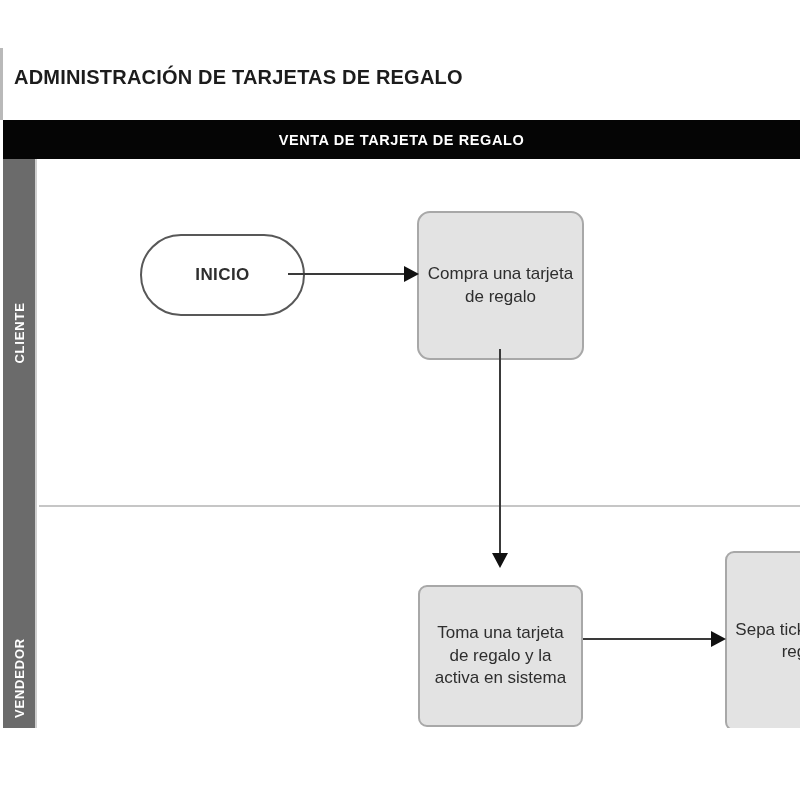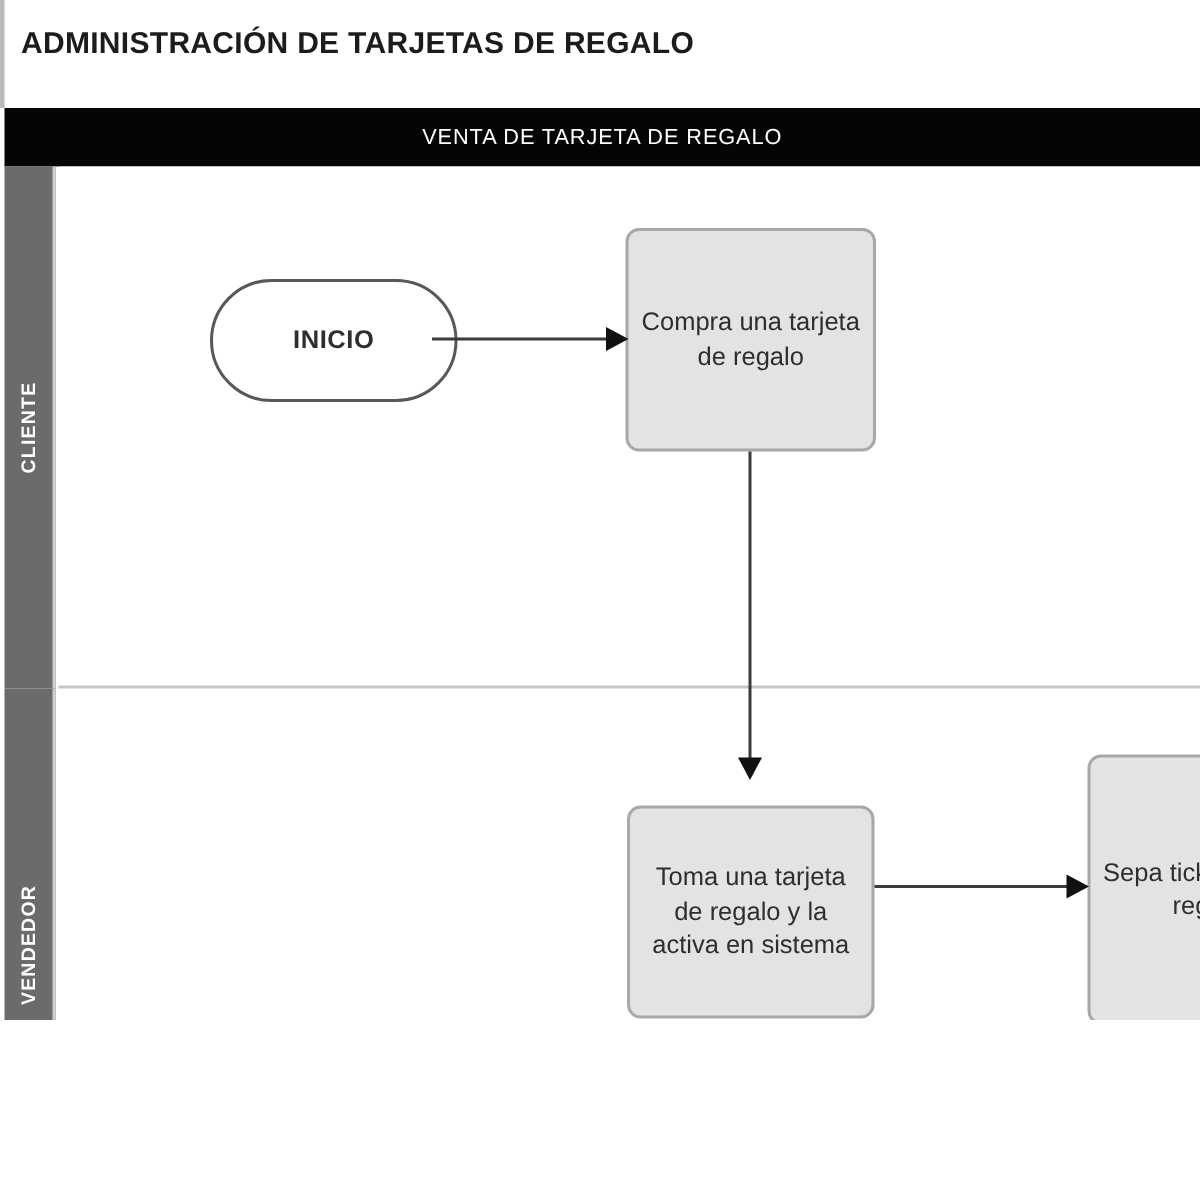--- a/index.html
+++ b/index.html
@@ -10,20 +10,21 @@
   body {
     font-family: "Liberation Sans", sans-serif;
     -webkit-font-smoothing: antialiased;
   }
   #page {
     position: relative;
     width: 800px;
     height: 680px;
     overflow: hidden;
     background: #ffffff;
+    margin-top: 48px;
   }
 
   
   #title-bar {
     position: absolute;
     left: 0;
     top: 0;
     width: 800px;
     height: 72px;
     background: #ffffff;
@@ -49,21 +50,21 @@
     width: 797px;
     height: 39px;
     background: #050505;
     display: flex;
     align-items: center;
     justify-content: center;
   }
   #process-band-label {
     color: #ffffff;
     font-size: 14.5px;
-    font-weight: normal;
+    font-weight: bold;
     letter-spacing: 0.6px;
     white-space: nowrap;
   }
 
   
   #lanes {
     position: absolute;
     left: 0;
     top: 111px;
     width: 800px;
@@ -203,21 +204,21 @@
       </div>
       <div class="lane-body"></div>
     </div>
 
     <div id="lane-divider"></div>
 
     <div class="node node-terminator" style="left:140px; top:75px; width:165px; height:82px;">
       <span class="node-text">INICIO</span>
     </div>
 
-    <div class="node node-process" style="left:417px; top:41px; width:167px; height:149px;">
+    <div class="node node-process" style="left:417px; top:52px; width:167px; height:149px;border-radius:13px;">
       <span class="node-text">Compra una tarjeta de regalo</span>
     </div>
 
     <div class="node node-process" style="left:418px; top:426px; width:165px; height:142px;">
       <span class="node-text">Toma una tarjeta de regalo y la activa en sistema</span>
     </div>
 
     <div class="node node-process" style="left:725px; top:392px; width:170px; height:180px;">
       <span class="node-text">Sepa tick vent tarjet rega su</span>
     </div>

